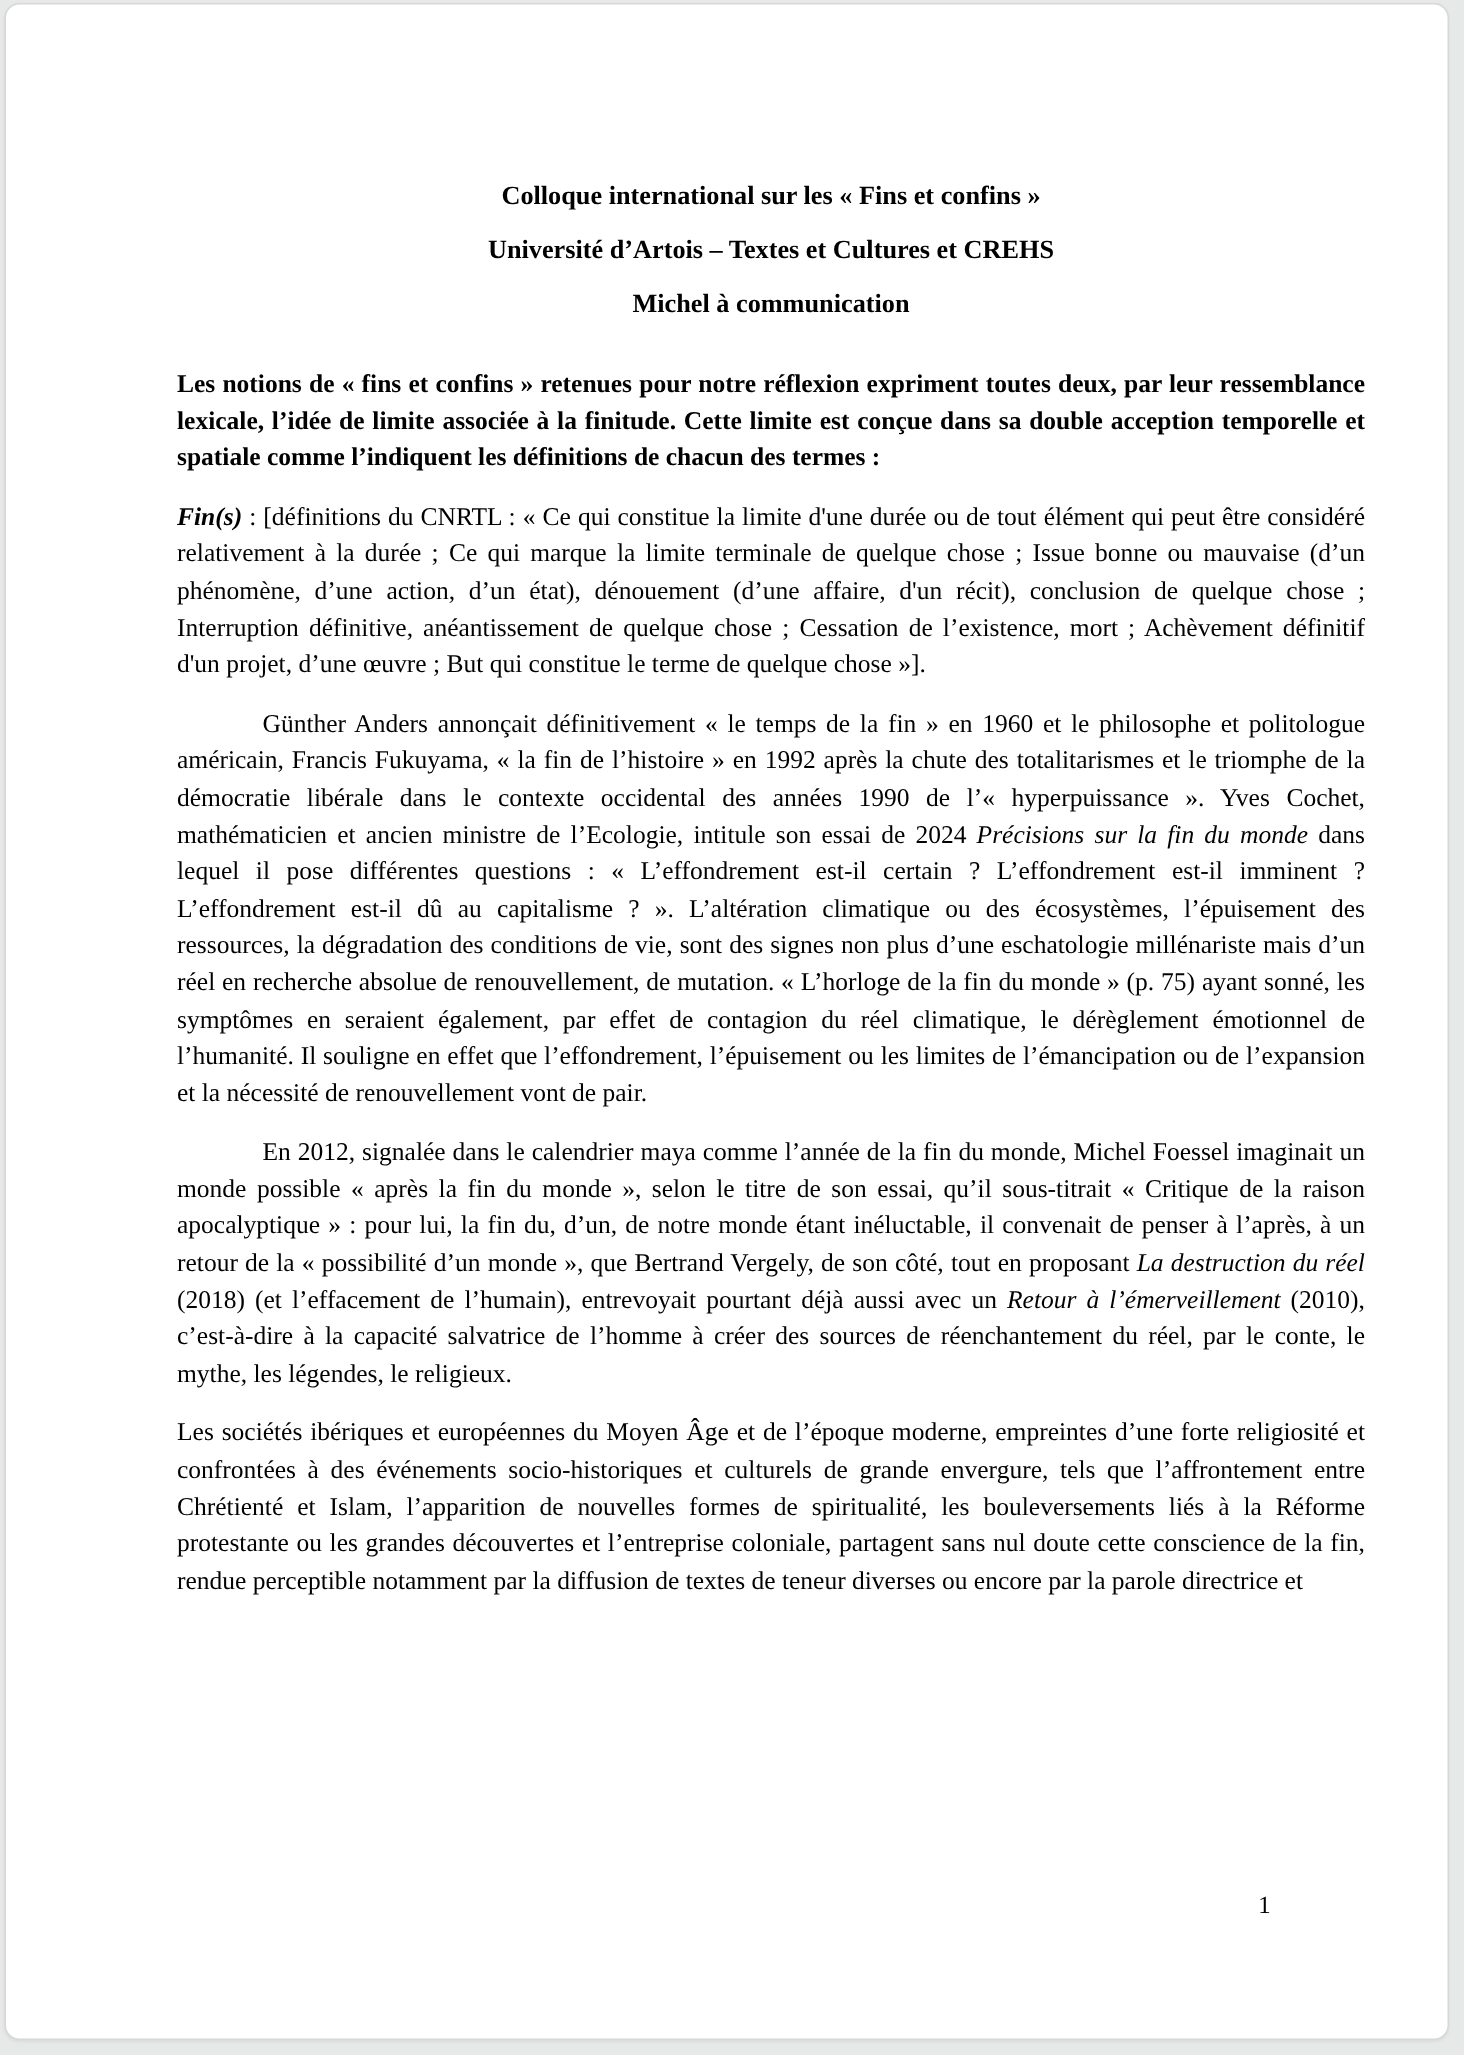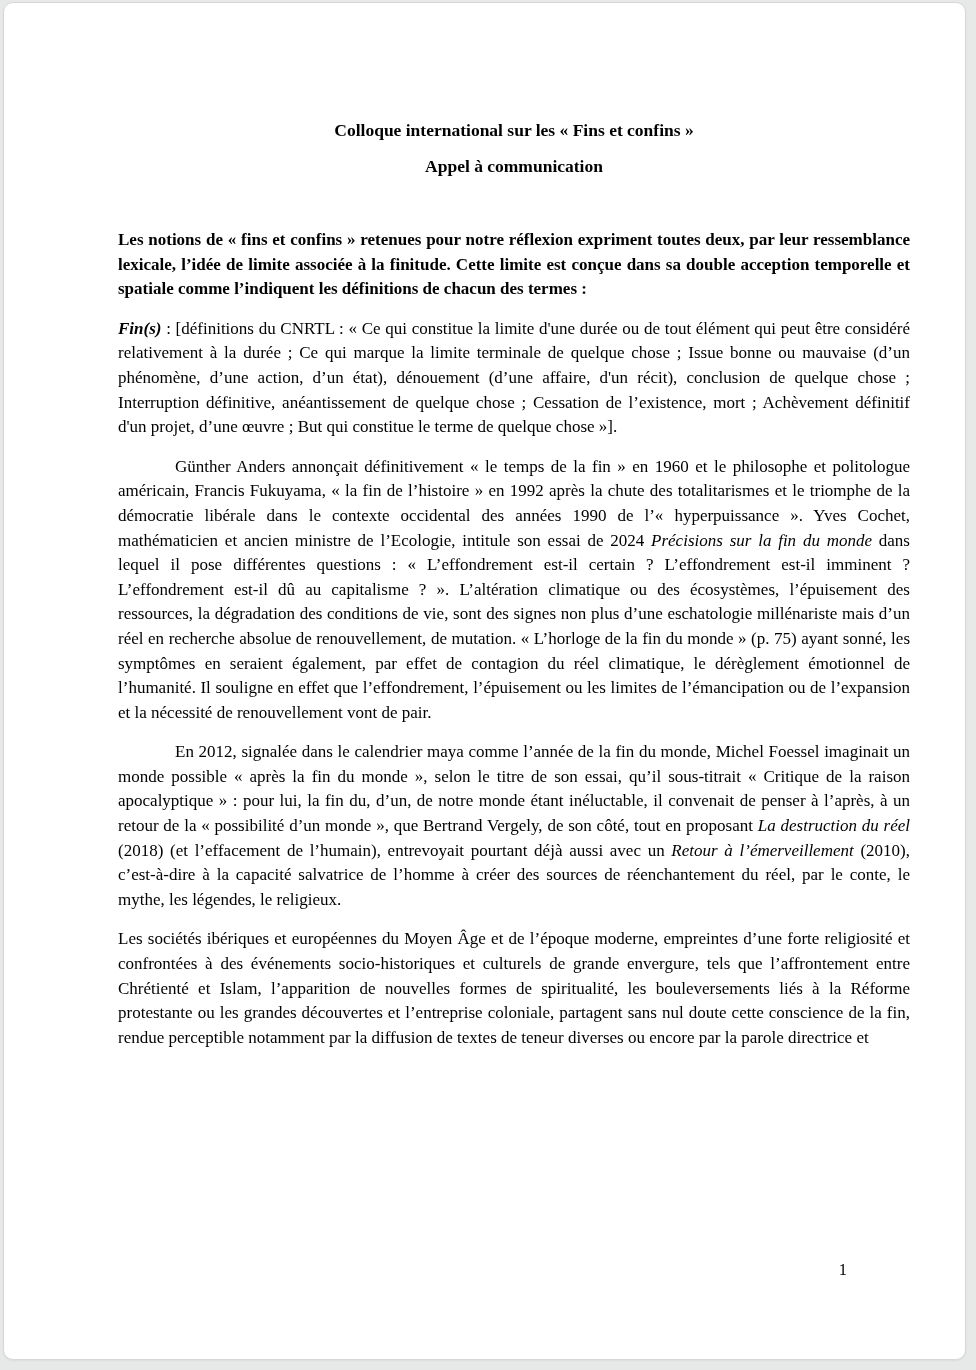--- a/index.html
+++ b/index.html
@@ -28,21 +28,21 @@
     padding: 115px 55px 0 114px;
   }
   .titles {
     text-align: center;
     font-weight: 700;
     font-size: 17.5px;
     line-height: 24px;
   }
   .titles .tline { margin: 0 0 12px 0; }
   .bodytext {
-    margin-top: 50px;
+    margin-top: 30px;
     font-size: 17px;
     line-height: 24.6px;
     text-align: justify;
   }
   .bodytext p { margin: 0 0 15px 0; }
   p.indent { text-indent: 57px; }
   .bold-para { font-weight: 700; }
   .b  { font-weight: 700; font-style: italic; }
   .it { font-style: italic; }
   .pagenum {
@@ -54,21 +54,22 @@
   }
 </style>
 </head>
 <body>
 
 <div class="page">
   <div class="content">
 
     <div class="titles">
       <div class="tline">Colloque international sur les « Fins et confins »</div>
-      <div class="tline">Appel à communication</div>
+      <div class="tline">Université d’Artois – Textes et Cultures et CREHS</div>
+      <div class="tline">Michel à communication</div>
     </div>
 
     <div class="bodytext">
 
       <p class="bold-para"><span>Les notions de « fins et confins » retenues pour notre réflexion expriment toutes deux, par leur ressemblance lexicale, l’idée de limite associée à la finitude. Cette limite est conçue dans sa double acception temporelle et spatiale comme l’indiquent les définitions de chacun des termes :</span></p>
 
       <p><span class="b">Fin(s)</span><span> : [définitions du CNRTL : « Ce qui constitue la limite d'une durée ou de tout élément qui peut être considéré relativement à la durée ; Ce qui marque la limite terminale de quelque chose ; Issue bonne ou mauvaise (d’un phénomène, d’une action, d’un état), dénouement (d’une affaire, d'un récit), conclusion de quelque chose ; Interruption définitive, anéantissement de quelque chose ; Cessation de l’existence, mort ; Achèvement définitif d'un projet, d’une œuvre ; But qui constitue le terme de quelque chose »].</span></p>
 
       <p class="indent"><span>Günther Anders annonçait définitivement « le temps de la fin » en 1960 et le philosophe et politologue américain, Francis Fukuyama, « la fin de l’histoire » en 1992 après la chute des totalitarismes et le triomphe de la démocratie libérale dans le contexte occidental des années 1990 de l’« hyperpuissance ». Yves Cochet, mathématicien et ancien ministre de l’Ecologie, intitule son essai de 2024 </span><span class="it">Précisions sur la fin du monde</span><span> dans lequel il pose différentes questions : « L’effondrement est-il certain ? L’effondrement est-il imminent ? L’effondrement est-il dû au capitalisme ? ». L’altération climatique ou des écosystèmes, l’épuisement des ressources, la dégradation des conditions de vie, sont des signes non plus d’une eschatologie millénariste mais d’un réel en recherche absolue de renouvellement, de mutation. « L’horloge de la fin du monde » (p. 75) ayant sonné, les symptômes en seraient également, par effet de contagion du réel climatique, le dérèglement émotionnel de l’humanité. Il souligne en effet que l’effondrement, l’épuisement ou les limites de l’émancipation ou de l’expansion et la nécessité de renouvellement vont de pair.</span></p>
 

